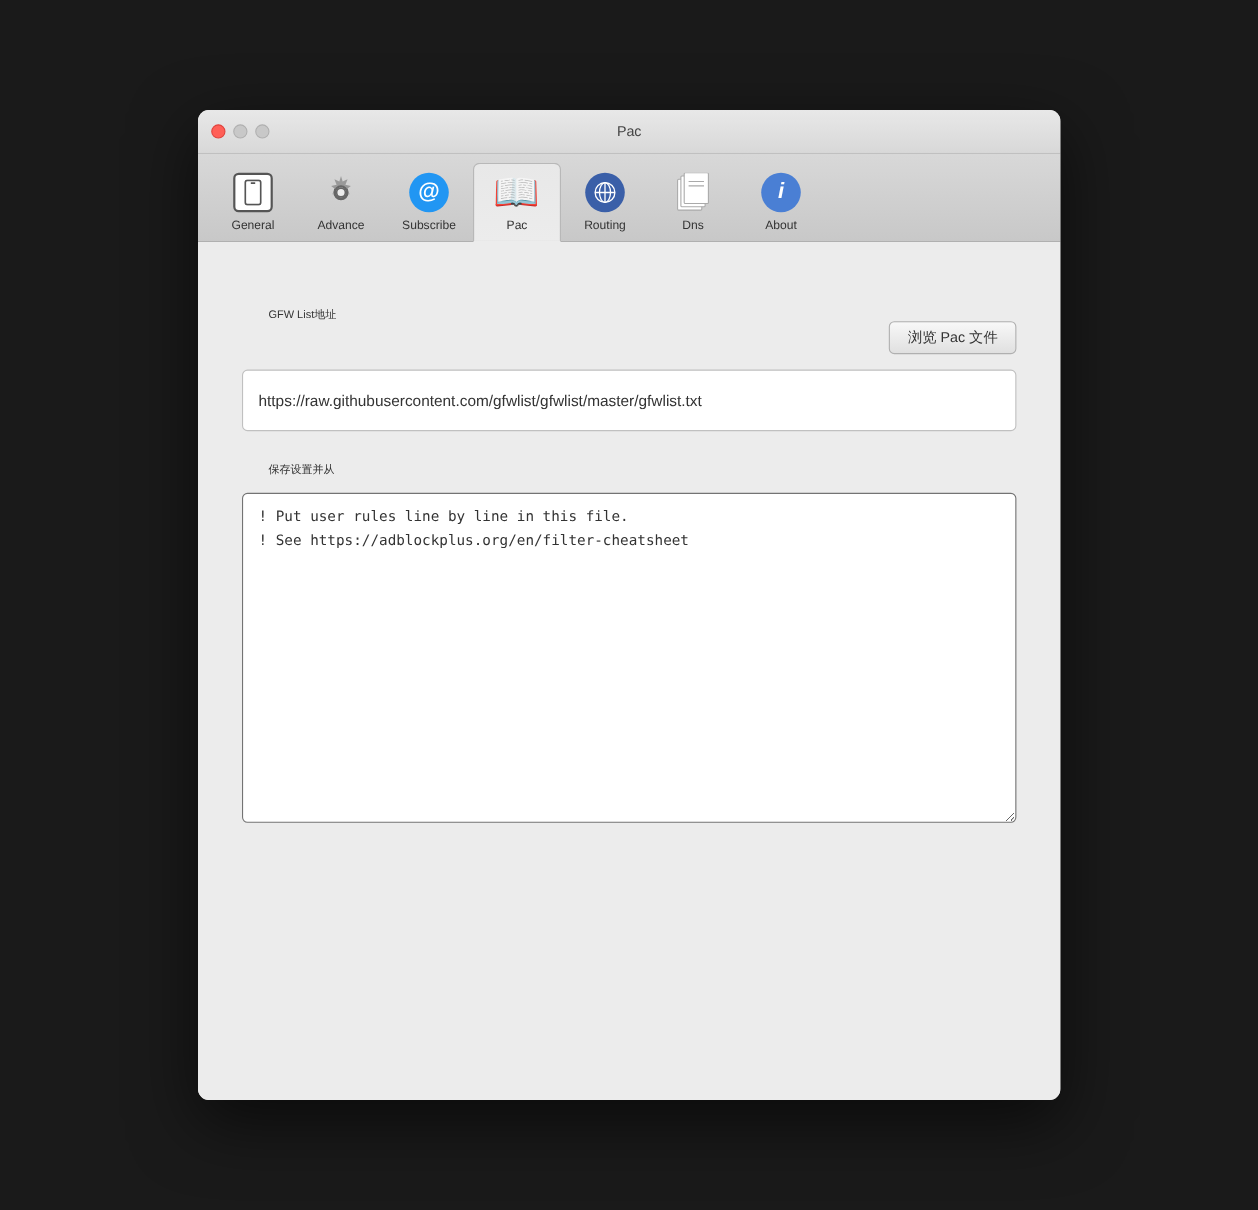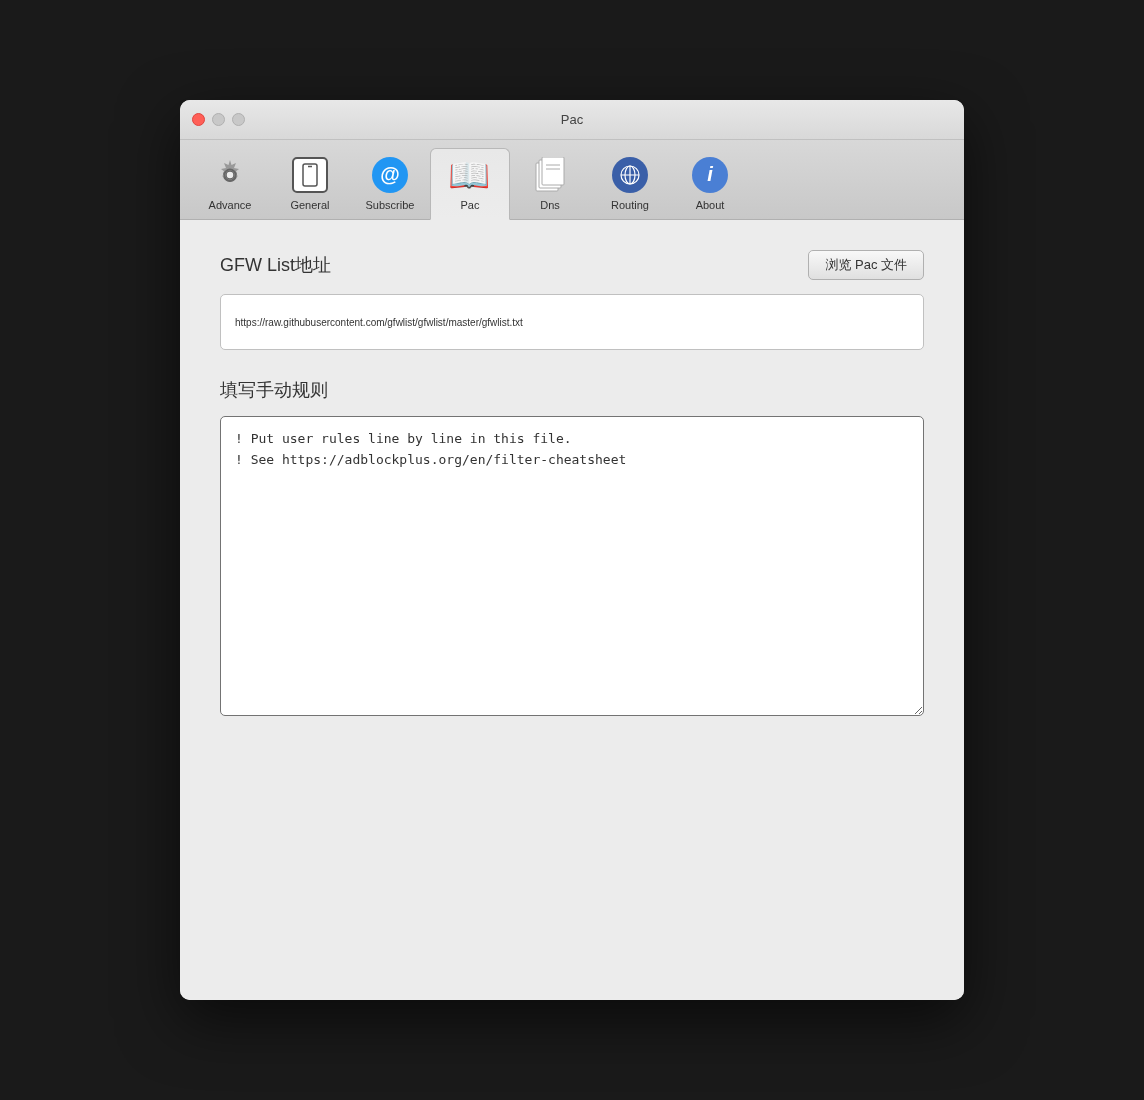--- a/index.html
+++ b/index.html
@@ -149,49 +149,51 @@
     }
 
     .section-row {
       display: flex;
       align-items: center;
       justify-content: space-between;
       margin-bottom: 14px;
     }
 
     .section-label {
-      font-size: 18px;
+      font-size: 10px;
       color: #333;
       font-weight: 400;
+      margin-left: 24px;
     }
 
     .btn {
       background: linear-gradient(to bottom, #f8f8f8, #e0e0e0);
       border: 1px solid #b0b0b0;
       border-radius: 5px;
       padding: 5px 16px;
       font-size: 13px;
       color: #333;
       cursor: pointer;
       white-space: nowrap;
+      margin-top: 42px;
     }
 
     .btn-wide {
       min-width: 280px;
       text-align: center;
       padding: 6px 20px;
     }
 
     .url-field {
       width: 100%;
       background: white;
       border: 1px solid #c0c0c0;
       border-radius: 5px;
       padding: 12px 14px;
-      font-size: 10px;
+      font-size: 14px;
       color: #333;
       margin-bottom: 28px;
       min-height: 56px;
       outline: none;
     }
 
     .textarea-field {
       width: 100%;
       background: white;
       border: 1px solid #737373;
@@ -214,108 +216,108 @@
   <div class="titlebar">
     <div class="traffic-lights">
       <div class="traffic-light tl-close"></div>
       <div class="traffic-light tl-minimize"></div>
       <div class="traffic-light tl-maximize"></div>
     </div>
     <span class="titlebar-title">Pac</span>
   </div>
 
   <div class="toolbar">
+
+    <div class="tab-item">
+      <div class="tab-icon">
+        <div class="icon-general">
+          <svg width="18" height="24" viewBox="0 0 18 24">
+            <rect x="2" y="1" width="14" height="22" rx="2" ry="2" fill="none" stroke="#555" stroke-width="1.5"></rect>
+            <line x1="7" y1="3.5" x2="11" y2="3.5" stroke="#555" stroke-width="1.5"></line>
+          </svg>
+        </div>
+      </div>
+      <span class="tab-label">General</span>
+    </div>
 
     <div class="tab-item">
       <div class="tab-icon">
         <svg width="38" height="38" viewBox="0 0 38 38">
           <g fill="none" stroke="#666" stroke-width="2">
             <circle cx="19" cy="19" r="6"></circle>
             <path d="M19 4 L20.5 9 L25 7 L23 12 L28 13 L24 16 L27 20.5 L22 20 L21 25 L19 21 L17 25 L16 20 L11 20.5 L14 16 L10 13 L15 12 L13 7 L17.5 9 Z" fill="#999" stroke="none"></path>
             <circle cx="19" cy="19" r="5.5" fill="#ececec"></circle>
             <circle cx="19" cy="19" r="4" fill="none" stroke="#666" stroke-width="1.5"></circle>
           </g>
         </svg>
       </div>
       <span class="tab-label">Advance</span>
     </div>
 
     <div class="tab-item">
       <div class="tab-icon">
-        <div class="icon-general">
-          <svg width="18" height="24" viewBox="0 0 18 24">
-            <rect x="2" y="1" width="14" height="22" rx="2" ry="2" fill="none" stroke="#555" stroke-width="1.5"></rect>
-            <line x1="7" y1="3.5" x2="11" y2="3.5" stroke="#555" stroke-width="1.5"></line>
-          </svg>
-        </div>
-      </div>
-      <span class="tab-label">General</span>
-    </div>
-
-    <div class="tab-item">
-      <div class="tab-icon">
         <div class="icon-subscribe">@</div>
       </div>
       <span class="tab-label">Subscribe</span>
     </div>
 
     <div class="tab-item active">
       <div class="tab-icon">
         <span style="font-size:34px; color:#333; line-height:1;">📖</span>
       </div>
       <span class="tab-label">Pac</span>
-    </div>
-
-    <div class="tab-item">
-      <div class="tab-icon">
-        <svg width="36" height="36" viewBox="0 0 36 36">
-          <rect x="4" y="6" width="22" height="28" rx="1" fill="white" stroke="#aaa" stroke-width="1"></rect>
-          <rect x="7" y="3" width="22" height="28" rx="1" fill="white" stroke="#aaa" stroke-width="1"></rect>
-          <rect x="10" y="0" width="22" height="28" rx="1" fill="white" stroke="#aaa" stroke-width="1"></rect>
-          <line x1="14" y1="8" x2="28" y2="8" stroke="#aaa" stroke-width="1"></line>
-          <line x1="14" y1="12" x2="28" y2="12" stroke="#aaa" stroke-width="1"></line>
-        </svg>
-      </div>
-      <span class="tab-label">Dns</span>
     </div>
 
     <div class="tab-item">
       <div class="tab-icon">
         <div style="width:36px;height:36px;background:#3a5fa8;border-radius:50%;display:flex;align-items:center;justify-content:center;">
           <svg width="22" height="22" viewBox="0 0 22 22">
             <circle cx="11" cy="11" r="9" fill="none" stroke="white" stroke-width="1.2"></circle>
             <ellipse cx="11" cy="11" rx="5" ry="9" fill="none" stroke="white" stroke-width="1.2"></ellipse>
             <line x1="2" y1="11" x2="20" y2="11" stroke="white" stroke-width="1.2"></line>
             <line x1="11" y1="2" x2="11" y2="20" stroke="white" stroke-width="1.2"></line>
           </svg>
         </div>
       </div>
       <span class="tab-label">Routing</span>
     </div>
 
     <div class="tab-item">
       <div class="tab-icon">
+        <svg width="36" height="36" viewBox="0 0 36 36">
+          <rect x="4" y="6" width="22" height="28" rx="1" fill="white" stroke="#aaa" stroke-width="1"></rect>
+          <rect x="7" y="3" width="22" height="28" rx="1" fill="white" stroke="#aaa" stroke-width="1"></rect>
+          <rect x="10" y="0" width="22" height="28" rx="1" fill="white" stroke="#aaa" stroke-width="1"></rect>
+          <line x1="14" y1="8" x2="28" y2="8" stroke="#aaa" stroke-width="1"></line>
+          <line x1="14" y1="12" x2="28" y2="12" stroke="#aaa" stroke-width="1"></line>
+        </svg>
+      </div>
+      <span class="tab-label">Dns</span>
+    </div>
+
+    <div class="tab-item">
+      <div class="tab-icon">
         <div class="icon-about">
             <i>i</i>
           </div>
       </div>
       <span class="tab-label">About</span>
     </div>
   </div>
 
   <div class="content">
     
     <div class="section-row">
       <span class="section-label">GFW List地址</span>
       <button class="btn">浏览 Pac 文件</button>
     </div>
 
     <input type="text" class="url-field" value="https://raw.githubusercontent.com/gfwlist/gfwlist/master/gfwlist.txt" style="">
 
     
     <div class="section-row">
-      <span class="section-label">填写手动规则</span>
+      <span class="section-label">保存设置并从</span>
     </div>
 
     <textarea class="textarea-field" style="">! Put user rules line by line in this file.
 ! See https://adblockplus.org/en/filter-cheatsheet</textarea>
   </div>
 </div>
 
 </body></html>

